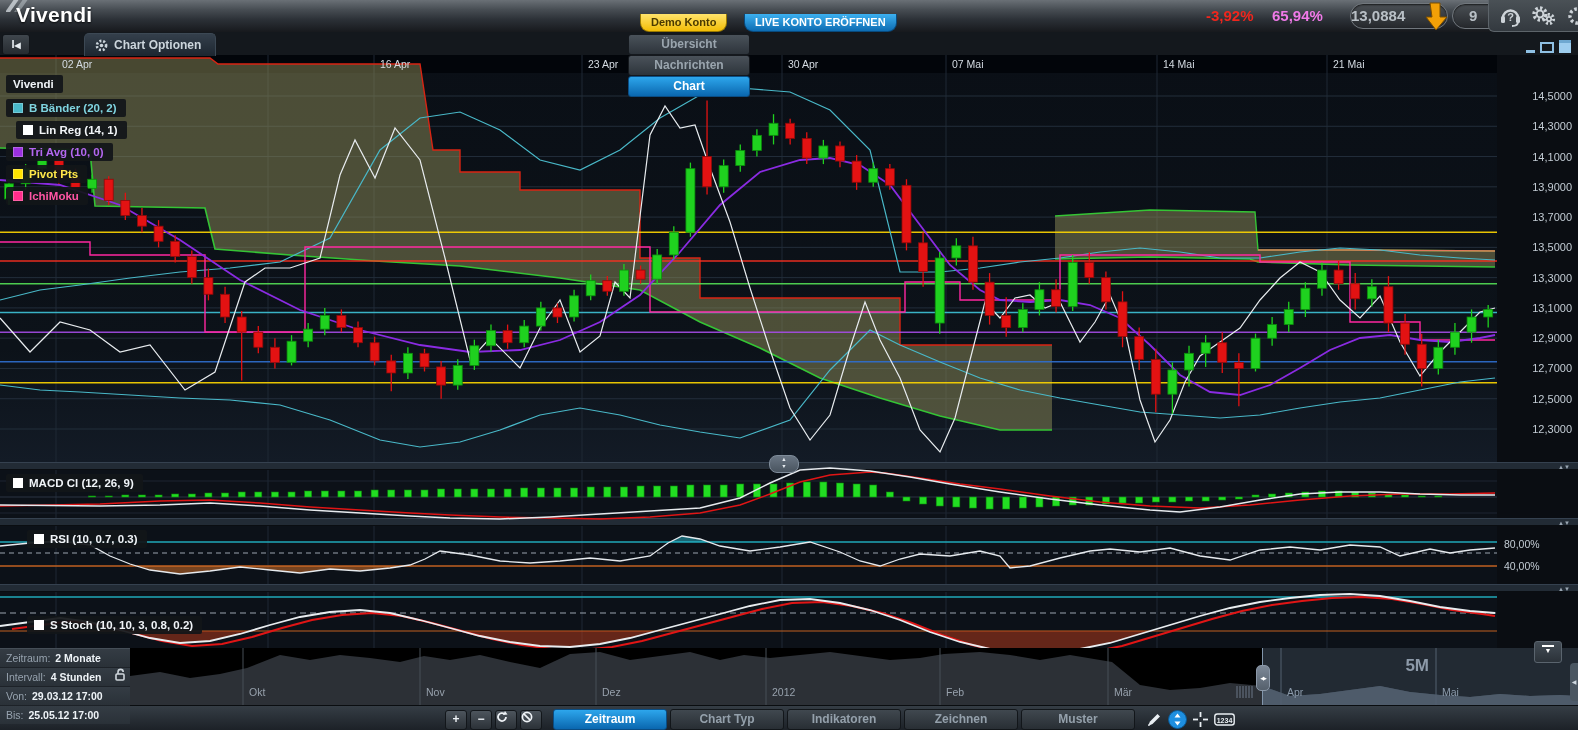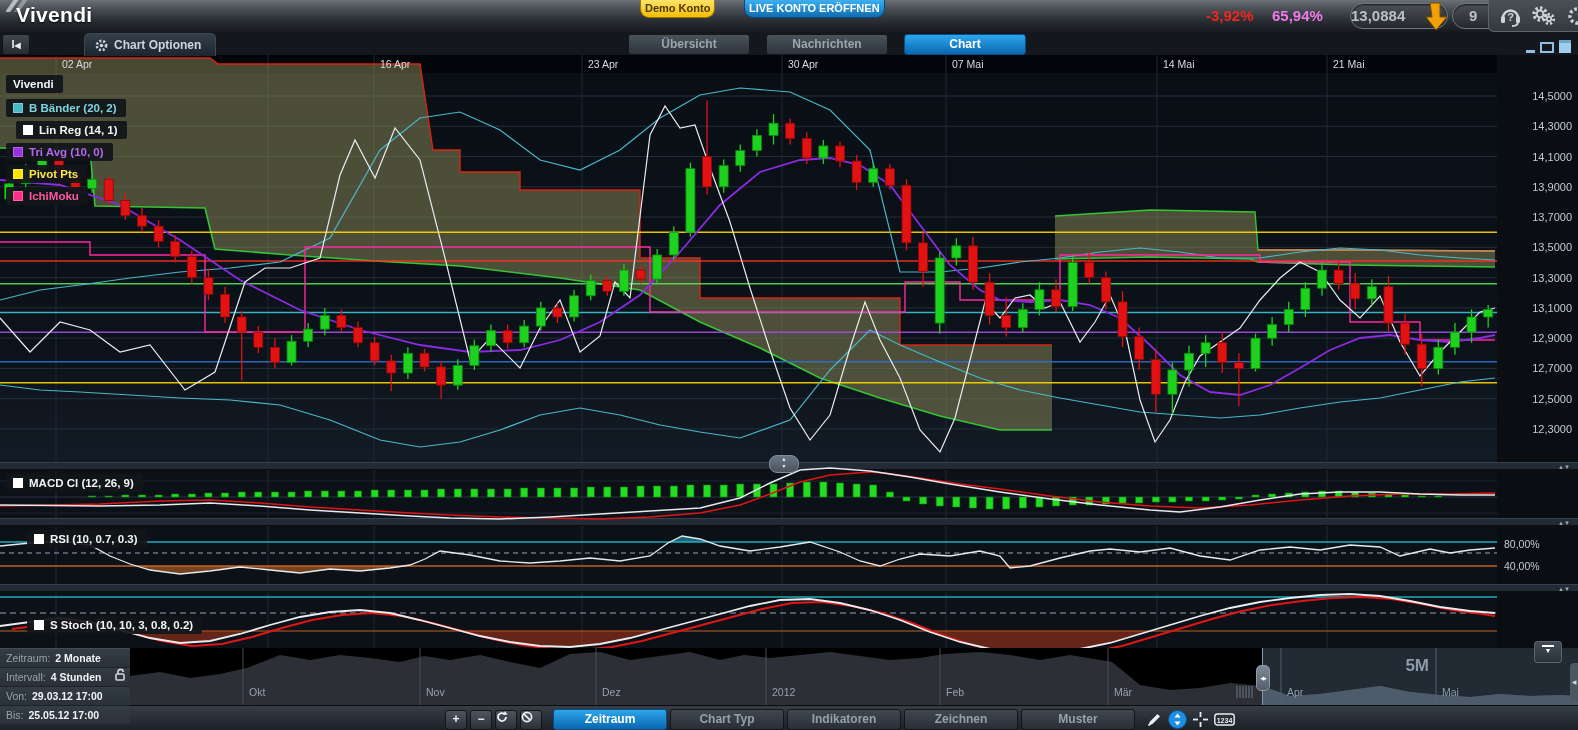--- a/index.html
+++ b/index.html
@@ -7,21 +7,21 @@
   .app{position:relative;width:1578px;height:730px;background:#0a0e13;}
   svg{display:block;}
   
   .titlebar{position:absolute;left:0;top:0;width:1578px;height:32px;z-index:5;
     background:linear-gradient(#6a7076 0%,#474d53 30%,#2b3036 62%,#17191d 100%);}
   .logo-marks{position:absolute;left:6px;top:0;width:26px;height:12px;overflow:hidden;}
   .logo-marks i{position:absolute;top:-4px;width:5px;height:18px;background:#cfd6db;opacity:.8;transform:skewX(-35deg);}
   .logo-marks i:nth-child(1){left:4px;} .logo-marks i:nth-child(2){left:13px;opacity:.45;}
   .app-title{position:absolute;left:16px;top:3px;font-size:21px;font-weight:bold;color:#fff;
     text-shadow:0 1px 2px rgba(0,0,0,.8);letter-spacing:.3px;}
-  .tag-btn{position:absolute;top:0;height:17px;line-height:16px;padding:0 4px;font-size:11px;font-weight:bold;
+  .tag-btn{position:absolute;top:14px;height:17px;line-height:16px;padding:0 10px;font-size:11px;font-weight:bold;
     border-radius:0 0 9px 9px;cursor:pointer;}
   .tag-demo{left:640px;background:linear-gradient(#ffe36b,#f2bd06);color:#4a3a00;border:1px solid #9a7a00;border-top:none;}
   .tag-live{left:744px;background:linear-gradient(#3cb0f0,#0d6cb2);color:#fff;border:1px solid #084a7e;border-top:none;}
   .stat{position:absolute;top:7px;font-size:15px;font-weight:bold;}
   .stat-change{left:1206px;color:#f0261d;}
   .stat-range{left:1272px;color:#f07ae8;}
   .price-btn{position:absolute;top:3px;height:24px;border-radius:13px;border:1px solid #71777d;
     background:linear-gradient(#4b5055,#25282c);box-shadow:inset 0 1px 2px rgba(0,0,0,.7);
     color:#b9c0c6;font-size:15px;font-weight:bold;text-align:left;cursor:pointer;}
   .price-sell{left:1350px;width:96px;line-height:23px;}
@@ -31,21 +31,21 @@
     background:linear-gradient(#4a5156,#33393f);border:1px solid #5d646a;border-top:none;border-radius:0 0 0 6px;
     display:flex;align-items:center;gap:10px;padding-left:10px;}
   
   .tabrow{position:absolute;left:0;top:32px;width:1578px;height:23px;z-index:5;background:#14181d;}
   .collapse-btn{position:absolute;left:2px;top:2px;width:26px;height:19px;background:linear-gradient(#3f464d,#262b30);
     border:1px solid #11151a;border-radius:3px;color:#e8edf1;font-size:11px;font-weight:bold;text-align:center;line-height:18px;cursor:pointer;}
   .collapse-btn .arr{font-size:8px;}
   .chart-options{position:absolute;left:84px;top:1px;height:22px;padding:0 14px 0 10px;
     background:linear-gradient(#343f4b,#1d2630);border:1px solid #3c4854;border-bottom:none;border-radius:5px 5px 0 0;
     color:#ccd5dc;font-size:12px;font-weight:bold;line-height:21px;cursor:pointer;display:flex;align-items:center;gap:6px;}
-  .center-tabs{position:absolute;left:628px;top:2px;display:flex;gap:16px;}
+  .center-tabs{position:absolute;left:628px;top:2px;display:flex;gap:0;flex-direction:column;}
   .ctab{min-width:104px;height:19px;line-height:18px;text-align:center;font-size:12px;font-weight:bold;
     border-radius:3px;color:#9aa5ae;background:linear-gradient(#4a525a,#2d343b);border:1px solid #15191e;cursor:pointer;padding:0 8px;}
   .ctab.active{background:linear-gradient(#2da6ec,#0a67af);color:#fff;border-color:#0a4d84;}
   .win-controls{position:absolute;left:1526px;top:40px;display:flex;gap:5px;align-items:flex-end;z-index:6;}
   .win-controls span{display:block;cursor:pointer;}
   .wc-min{width:9px;height:3px;background:#8fc0e4;}
   .wc-mid{width:10px;height:7px;border:2px solid #8fc0e4;}
   .wc-max{width:12px;height:10px;background:#9ecdee;border-top:3px solid #6fa8d0;}
   
   .box-label{position:absolute;z-index:3;background:rgba(18,21,25,.93);border-radius:2px;

